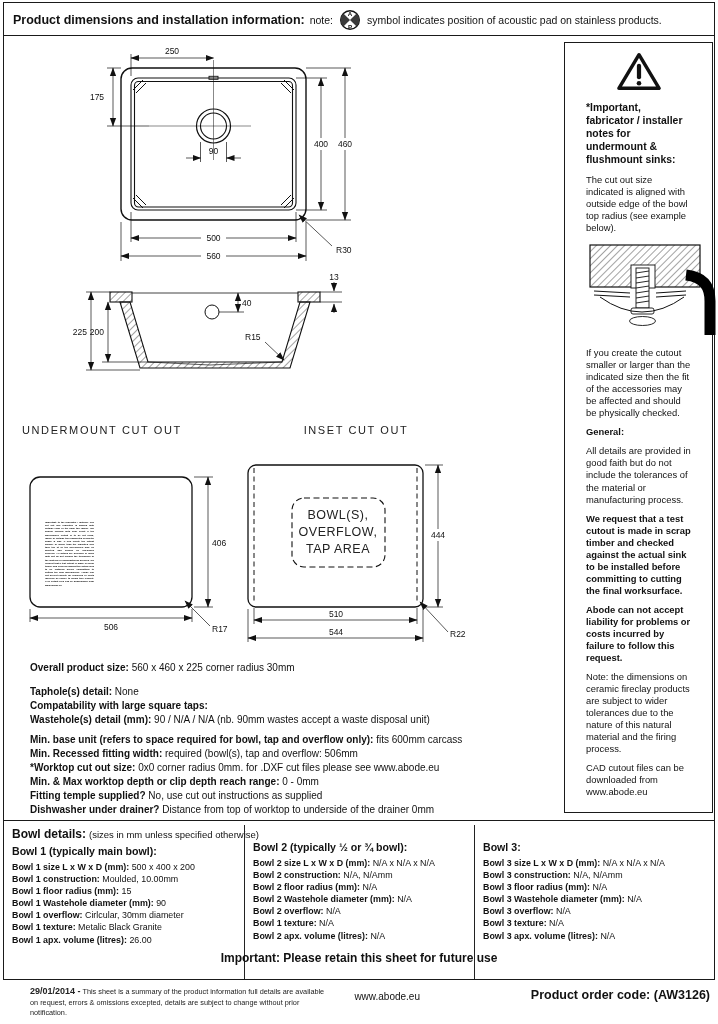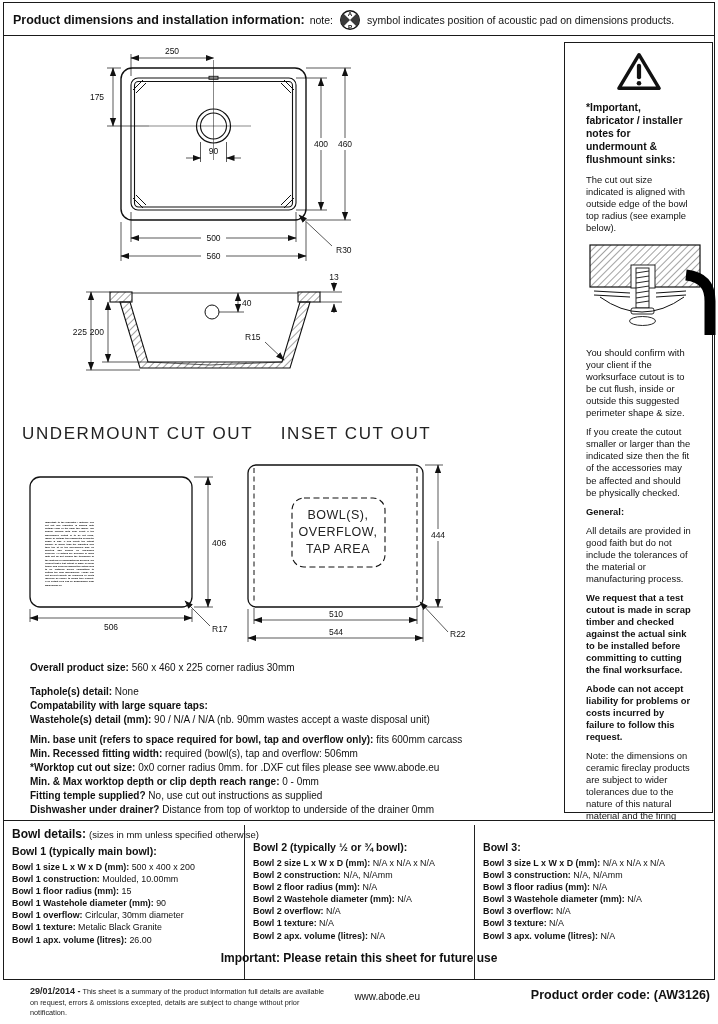--- a/index.html
+++ b/index.html
@@ -8,21 +8,21 @@
   .abs{position:absolute;}
   .box{position:absolute;border:1.6px solid #1a1a1a;box-sizing:border-box;background:#fff;}
   
   #header{left:3px;top:2px;width:712px;height:35px;display:flex;align-items:center;padding:16px 9px;gap:5px;}
   #header .t{font-weight:bold;font-size:12.5px;white-space:nowrap;}
   #header .n{font-size:10.5px;white-space:nowrap;}
   
   #midframe{left:3px;top:35px;width:712px;height:786px;}
   
   .techtitle{font-family:"Liberation Sans",sans-serif;font-weight:400;letter-spacing:1.6px;
-             color:#222;font-size:17px;white-space:nowrap;}
+             color:#222;font-size:11px;white-space:nowrap;}
   svg{position:absolute;overflow:visible;}
   svg text{font-family:"Liberation Sans",sans-serif;font-size:8.5px;fill:#111;}
   .fineprint{position:absolute;font-size:2.4px;line-height:1.3;font-weight:bold;color:#000;
              text-align:justify;overflow:hidden;}
   
   #notes{left:564px;top:42px;width:149px;height:771px;padding:6px 21px;font-size:9.4px;line-height:1.28;}
   #notes p{margin:0 0 7px 0;}
   #notes .bold{font-weight:bold;}
   #notes .hd{font-weight:bold;font-size:10.4px;line-height:1.25;margin:2px 0 8px 0;}
   #warnwrap{text-align:center;margin:2px 0 6px 0;}
@@ -56,21 +56,21 @@
   <div id="header" class="box">
     <span class="t">Product dimensions and installation information:</span>
     <span class="n">note:</span>
     <svg width="24" height="24" viewBox="0 0 24 24" style="position:static">
       <circle cx="12" cy="12" r="9.3" fill="#fff" stroke="#111" stroke-width="1.4"></circle>
       <path d="M12,12 L5.4,5.4 A9.3,9.3 0 0 0 5.4,18.6 Z" fill="#3a3a3a"></path>
       <path d="M12,12 L18.6,5.4 A9.3,9.3 0 0 1 18.6,18.6 Z" fill="#3a3a3a"></path>
       <text x="12" y="8.4" text-anchor="middle" style="font-size:6.2px;font-weight:bold">A</text>
       <text x="12" y="21" text-anchor="middle" style="font-size:6.2px;font-weight:bold">P</text>
     </svg>
-    <span class="n">symbol indicates position of acoustic pad on dimensions products.</span>
+    <span class="n">symbol indicates position of acoustic pad on stainless products.</span>
   </div>
 
   <div id="midframe" class="box"></div>
 
   <svg style="left:49px;top:40px" width="470" height="232" viewBox="0 0 470 232">
     <defs>
       <marker id="ar1" markerWidth="9" markerHeight="9" refX="8" refY="4.5" orient="auto-start-reverse" markerUnits="userSpaceOnUse">
         <path d="M0,1.4 L8.6,4.5 L0,7.6 Z" fill="#111"></path>
       </marker>
     </defs>
@@ -273,21 +273,20 @@
         <rect x="45" y="67" width="23" height="6" rx="2"></rect>
         <ellipse cx="56.5" cy="80" rx="13" ry="4.5"></ellipse>
       </g>
       <g stroke="#111" stroke-width="1" fill="none">
         <path d="M8,50 L44,52 M8,54 L44,56"></path>
         <path d="M70,52 L100,50 M70,56 L100,54"></path>
         <path d="M14,56 Q56,86 98,56"></path>
       </g>
       <path d="M100,34 C118,36 124,46 124,60 L124,94" stroke="#000" stroke-width="11" fill="none"></path>
     </svg>
-    <p>You should confirm with your client if the worksurface cutout is to be cut flush, inside or outside this suggested perimeter shape &amp; size.</p>
     <p>If you create the cutout smaller or larger than the indicated size then the fit of the accessories may be affected and should be physically checked.</p>
     <p class="bold">General:</p>
     <p>All details are provided in good faith but do not include the tolerances of the material or manufacturing process.</p>
     <p class="bold">We request that a test cutout is made in scrap timber and checked against the actual sink to be installed before committing to cutting the final worksurface.</p>
     <p class="bold">Abode can not accept liability for problems or costs incurred by failure to follow this request.</p>
     <p>Note: the dimensions on ceramic fireclay products are subject to wider tolerances due to the nature of this natural material and the firing process.</p>
     <p>CAD cutout files can be downloaded from www.abode.eu</p>
   </div>
 
   <div id="specs" class="abs">

